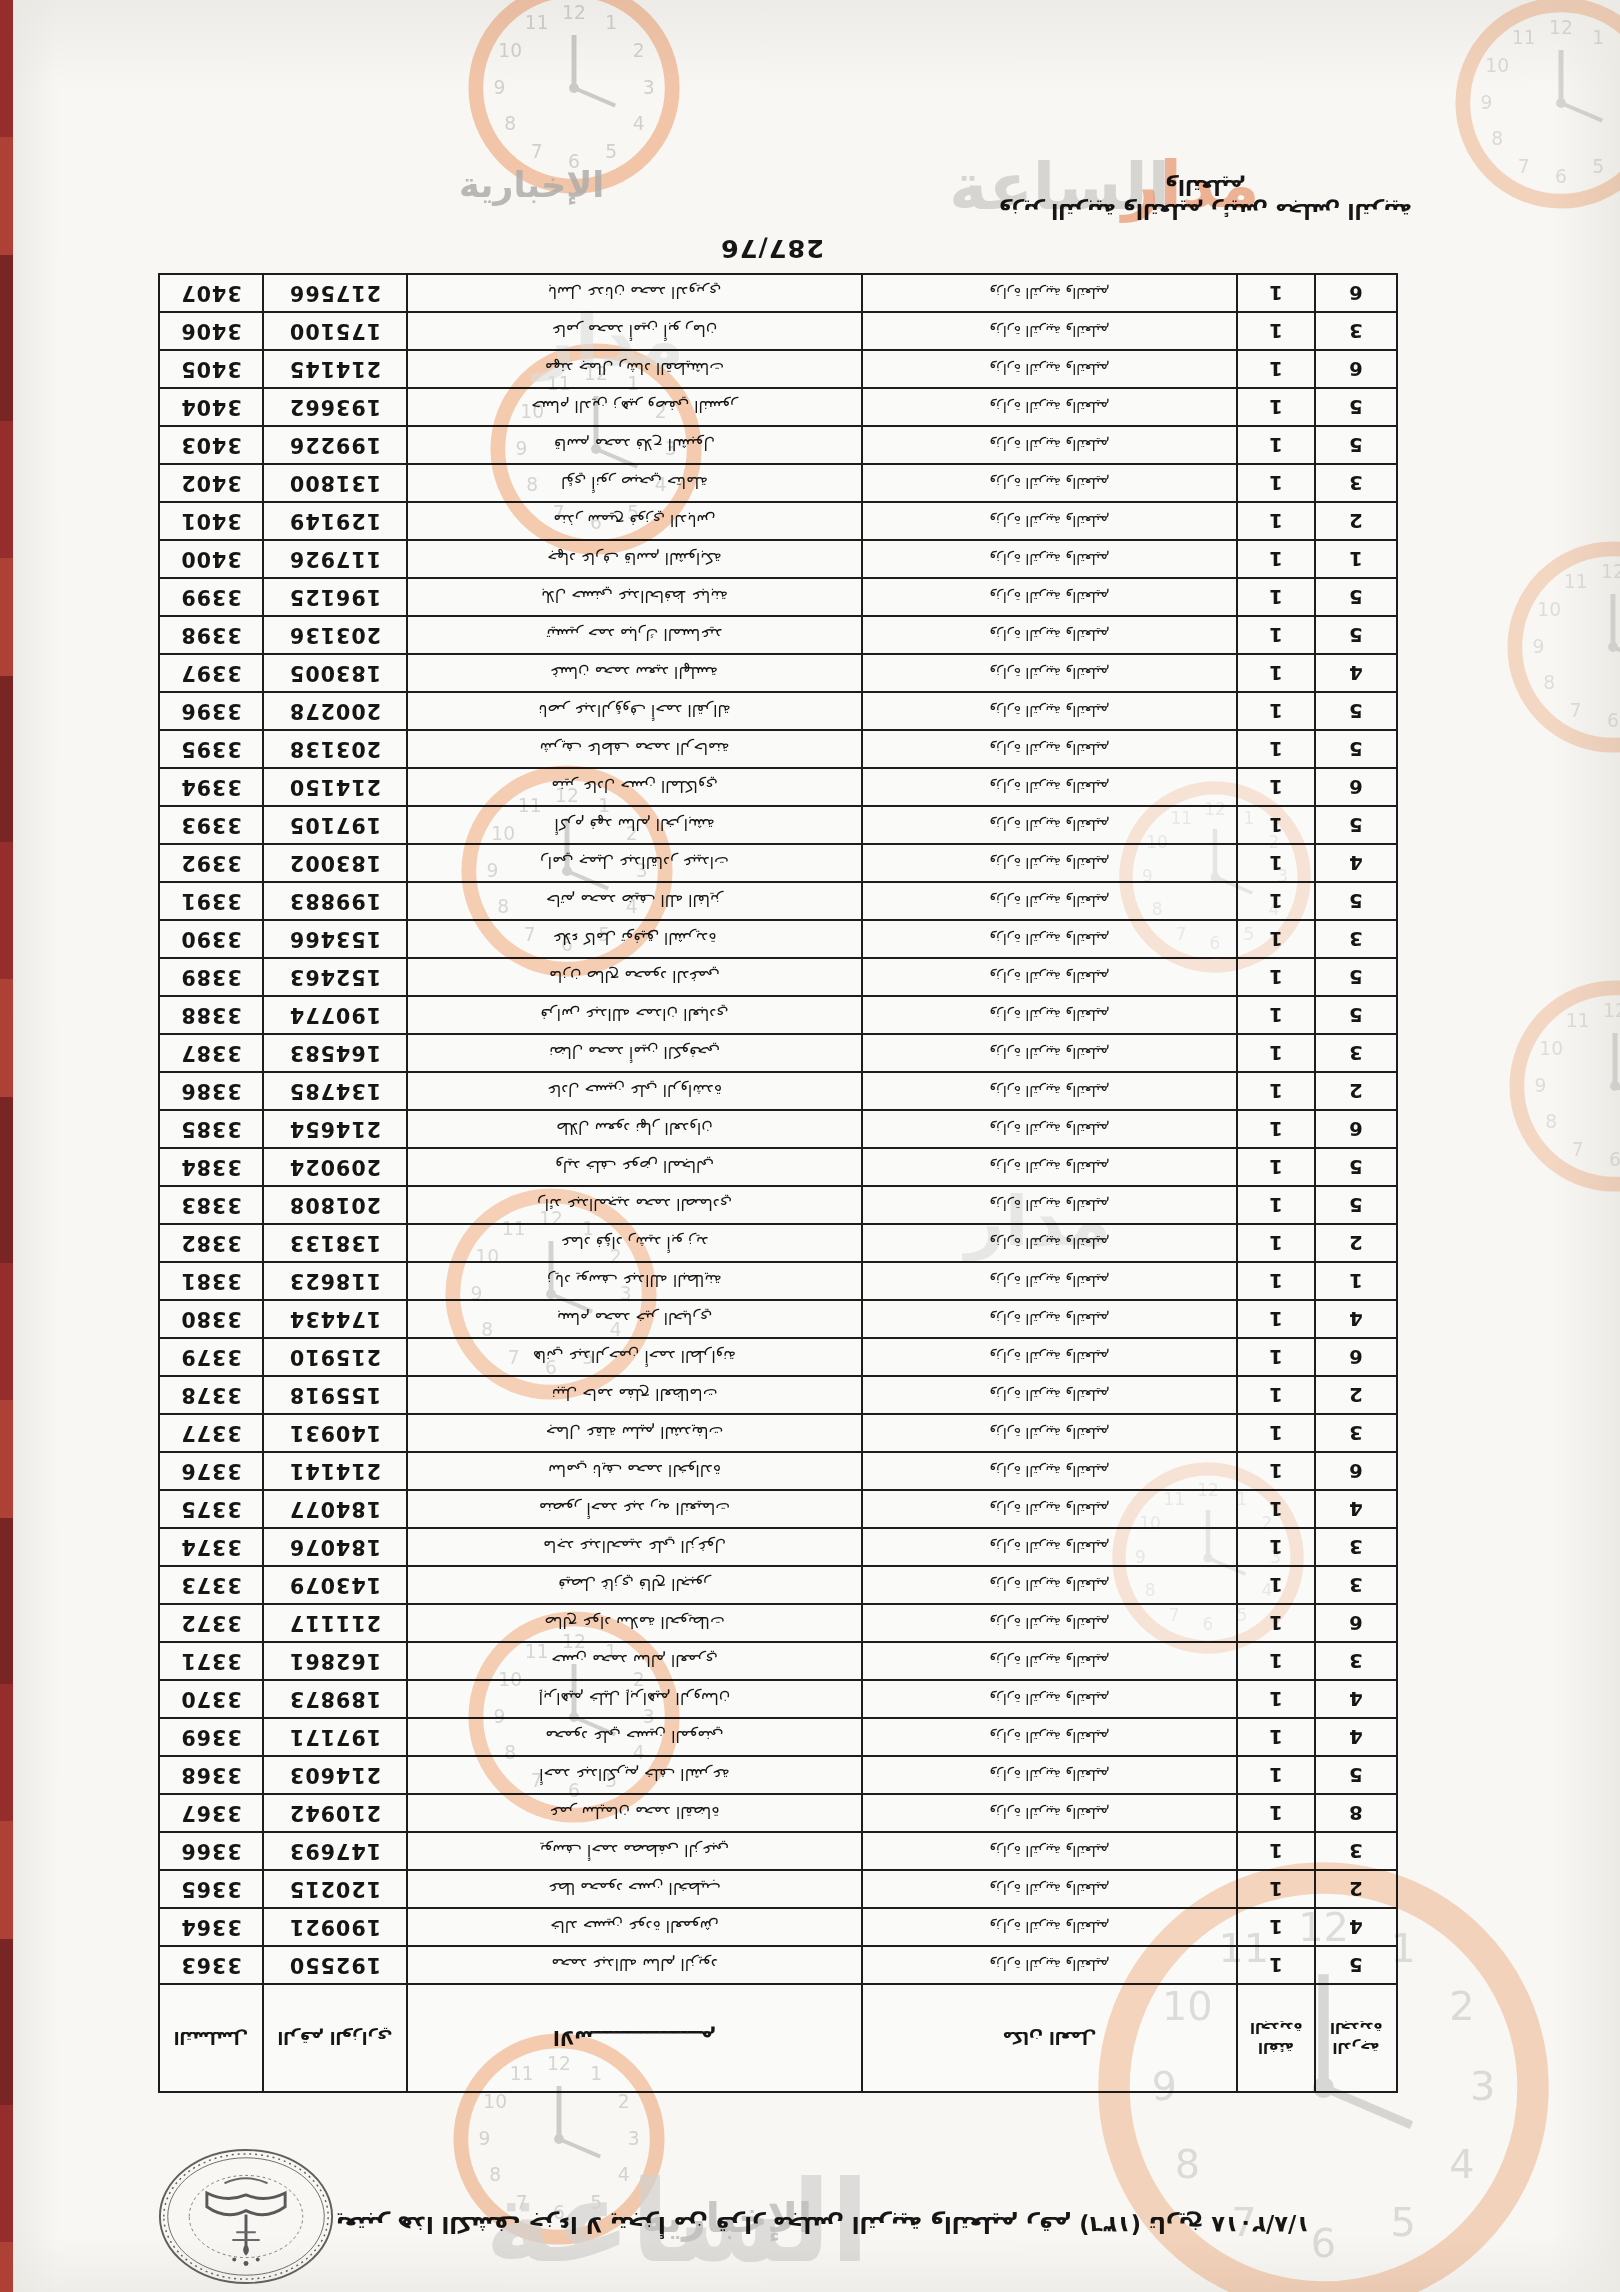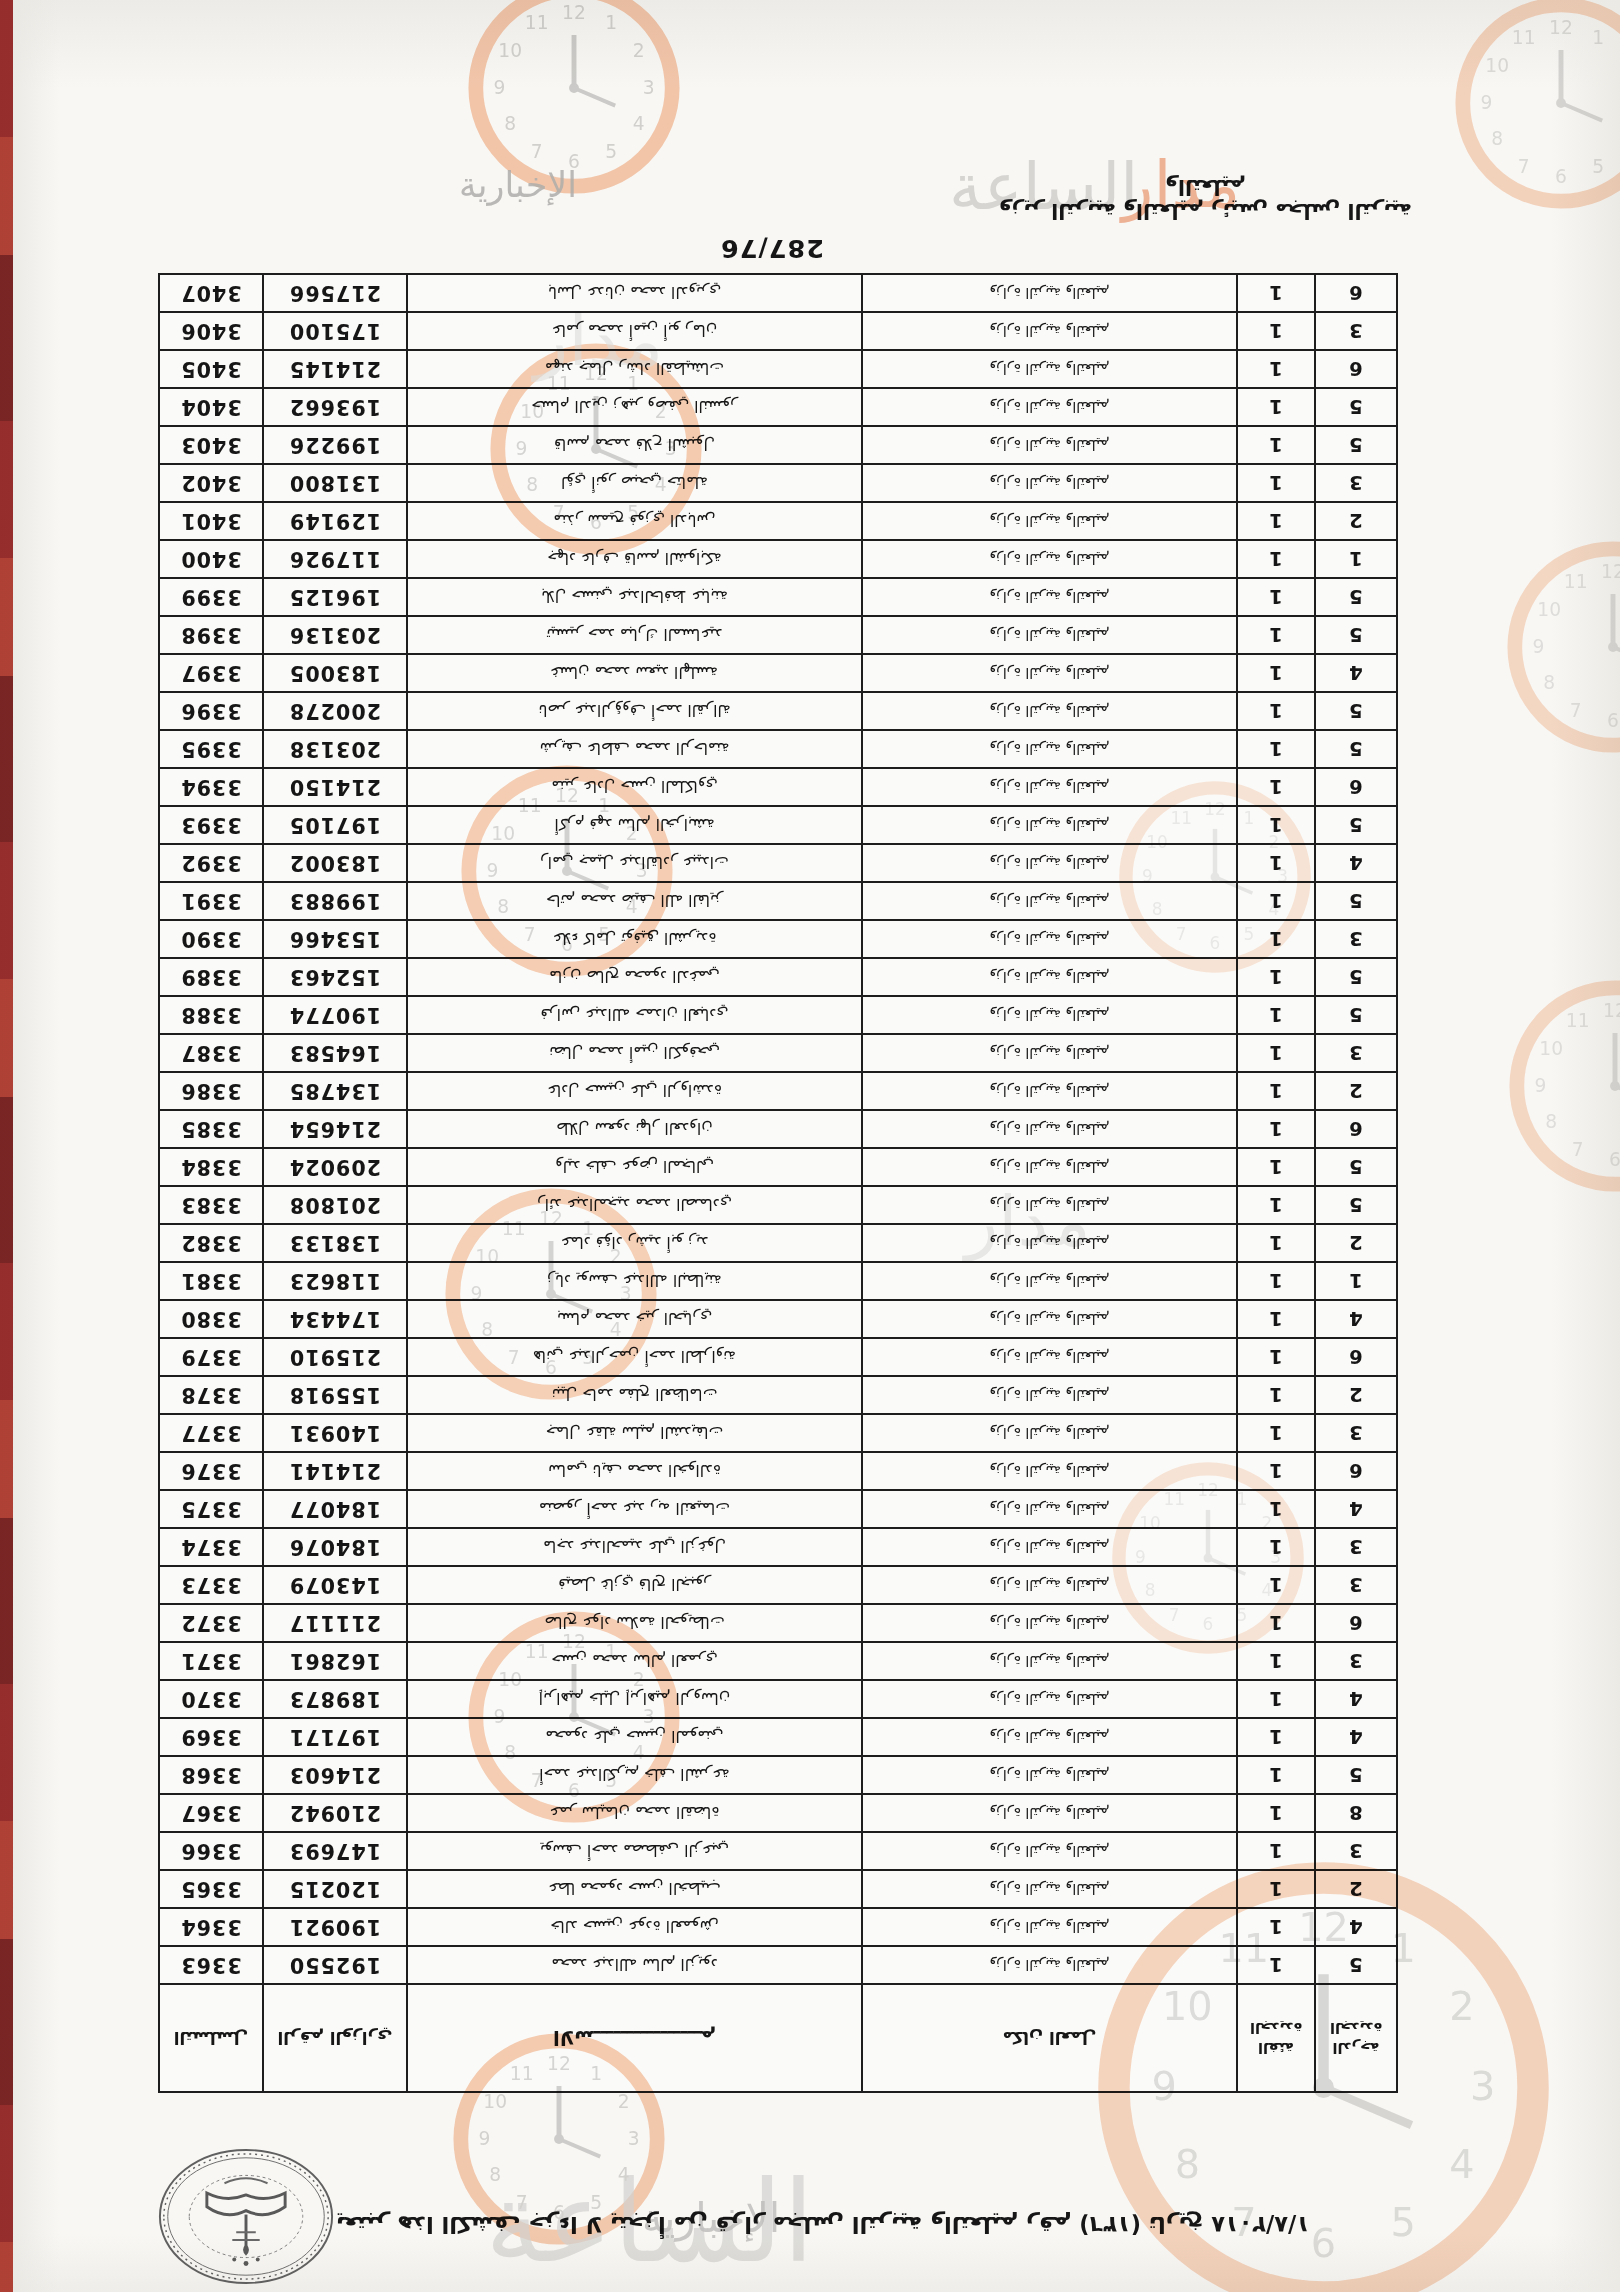--- a/index.html
+++ b/index.html
@@ -29,21 +29,21 @@
   .top-note{position:absolute;left:201px;top:55px;width:1083px;direction:rtl;text-align:right;
         font-size:22.5px;font-weight:600;letter-spacing:0.5px;}
   .signature-line{position:absolute;left:204px;top:2070px;width:421px;direction:rtl;text-align:center;
         font-size:20.6px;font-weight:600;}
   .page-number{position:absolute;left:796px;top:2029px;width:98px;text-align:center;
         font-size:25.5px;font-weight:bold;letter-spacing:1px;}
   .seal{position:absolute;left:1284px;top:3.9px;width:180px;height:145px;opacity:.88;}
   
   .wm-layer{position:absolute;inset:0;pointer-events:none;mix-blend-mode:multiply;z-index:5;}
   .wm{position:absolute;}
-  .wm-word{position:absolute;font-weight:normal;white-space:nowrap;text-align:center;}
+  .wm-word{position:absolute;font-weight:bold;white-space:nowrap;text-align:center;}
   .edge-strip{position:absolute;left:0;top:0;width:12.7px;height:2293px;z-index:6;opacity:.92;
         background:repeating-linear-gradient(180deg,#8e1d1d 0 137px,#a93226 137px 255px,#6f1414 255px 421px);}
 </style>
 </head>
 <body>
 
 <div class="page">
 
   <div class="doc">
 

